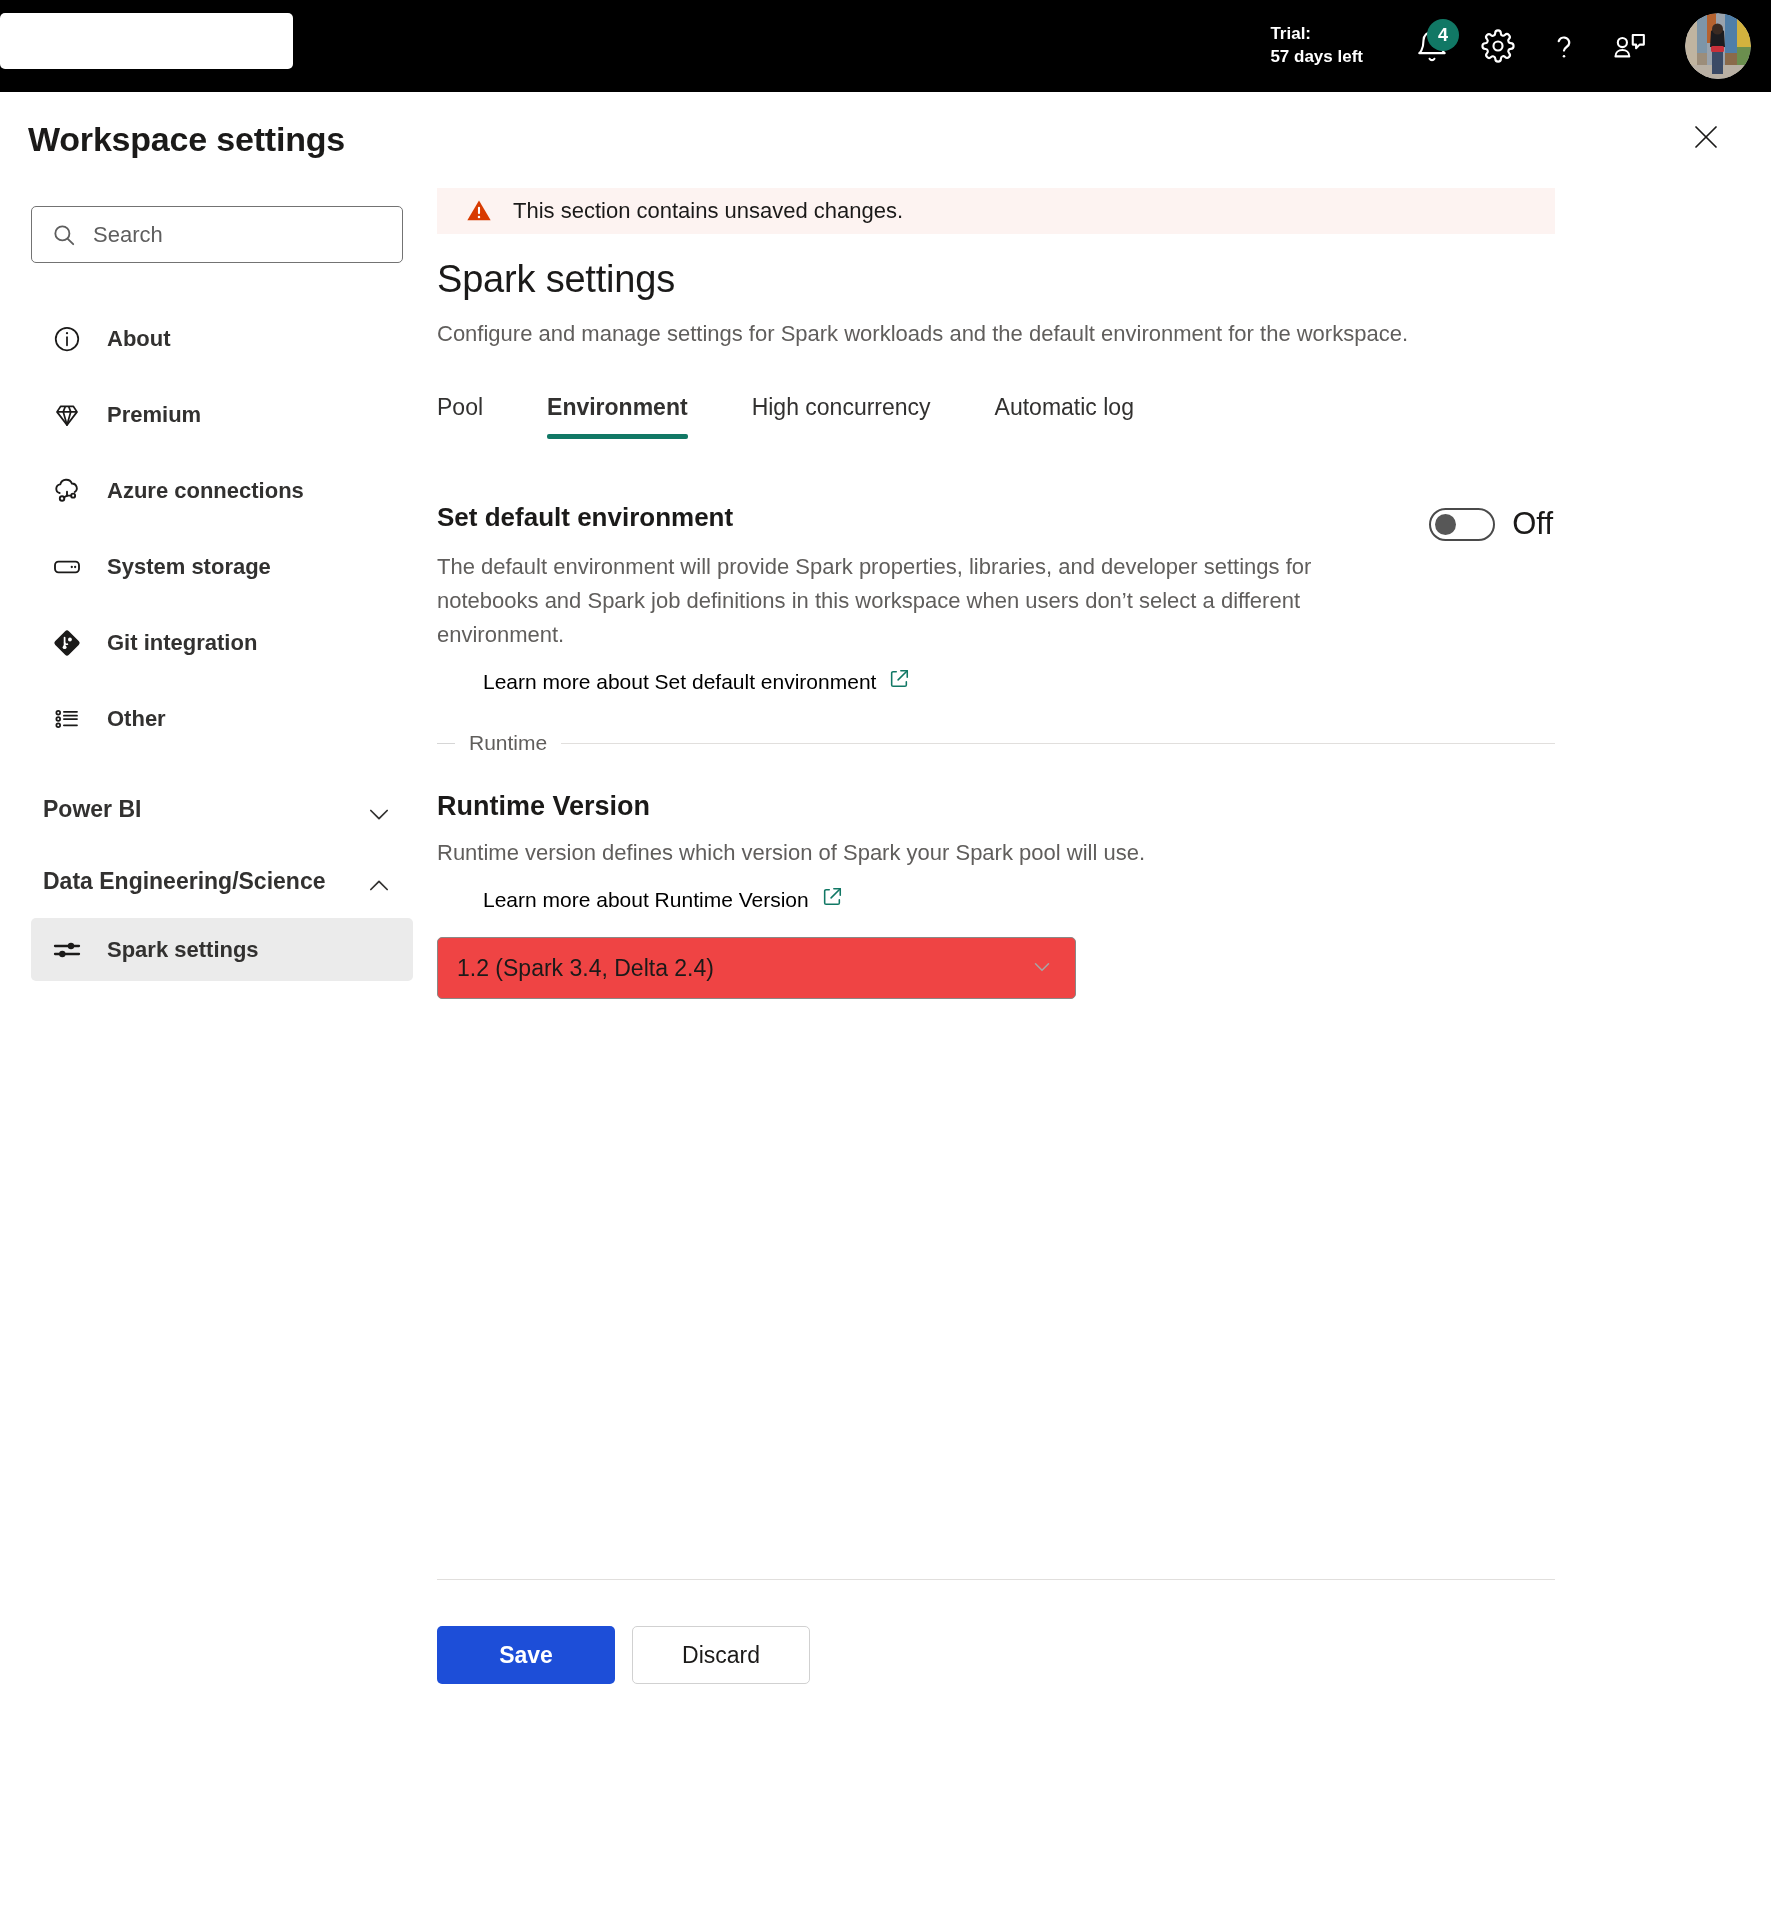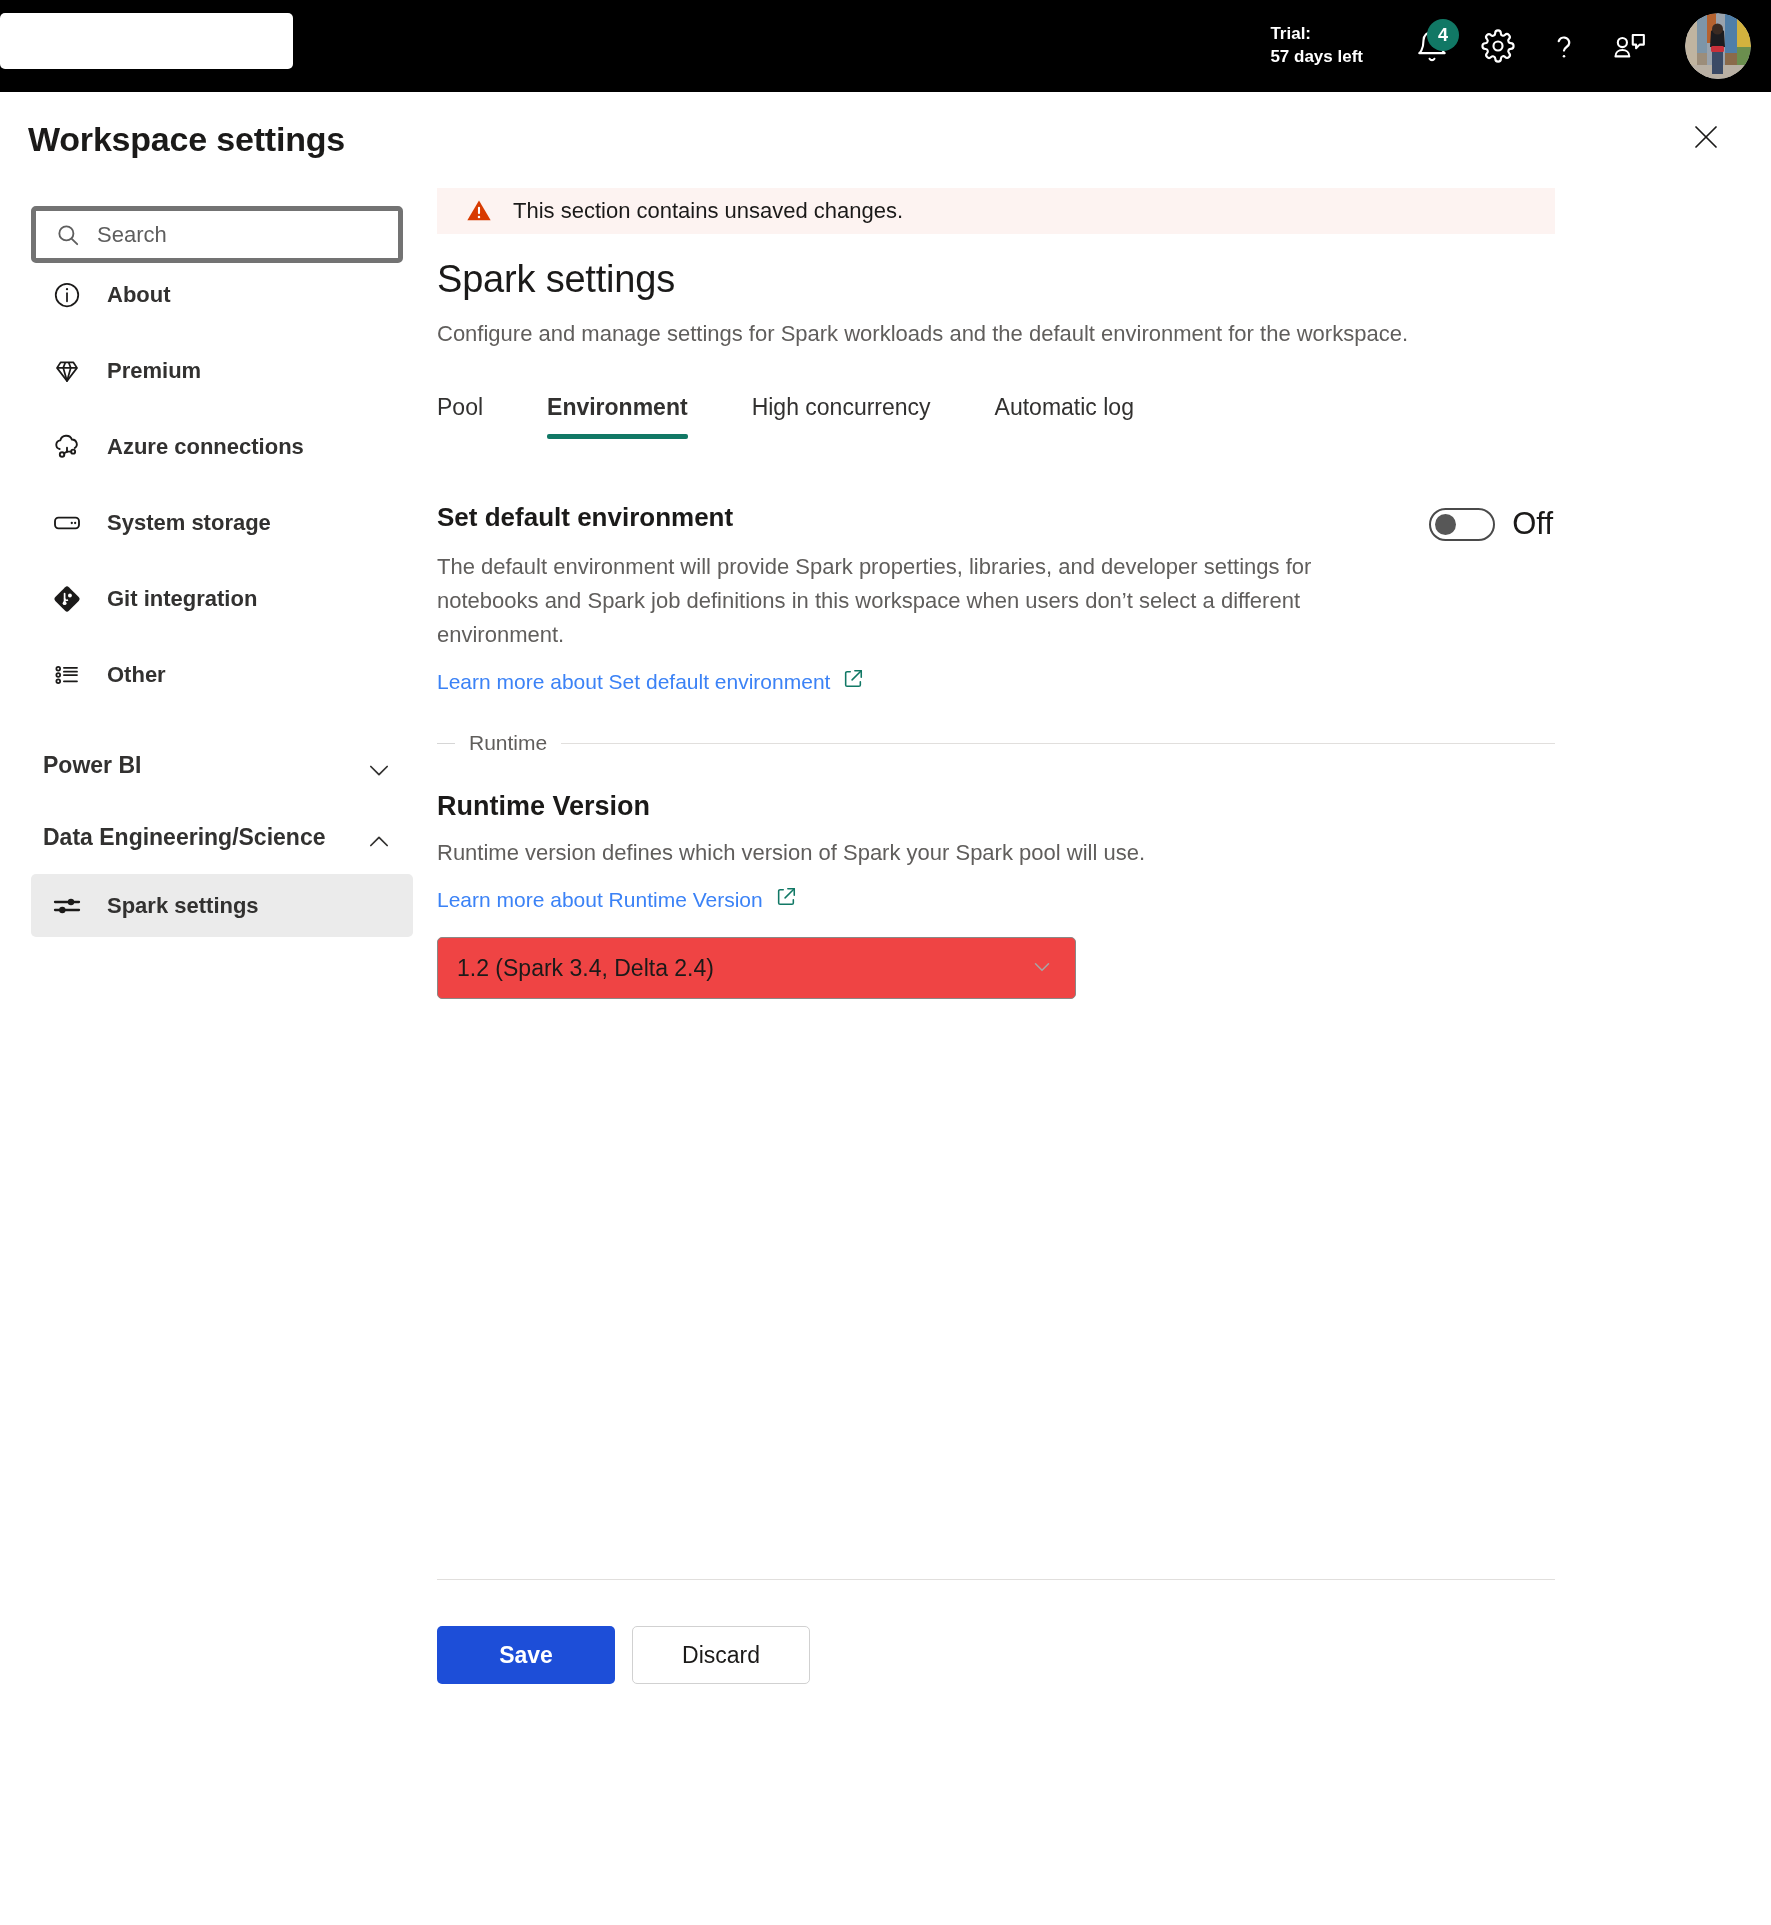--- a/index.html
+++ b/index.html
@@ -102,24 +102,25 @@
   .sidebar {
     width: 437px;
     flex: 0 0 437px;
     padding-left: 31px;
     padding-right: 24px;
     padding-top: 18px;
   }
   .search-field {
     position: relative;
     width: 372px; height: 57px;
-    border: 5px solid #737373;
+    border: 1px solid #737373;
     border-radius: 5px;
     display: flex; align-items: center;
     padding-left: 19px;
+    margin-bottom: 44px;
     cursor: text;
   }
   .search-field .s-icon { flex: 0 0 auto; display:flex; }
   .search-placeholder {
     margin-left: 16px;
     font-size: 22px;
     color: #5e5e5e;
   }
 
   .nav-item {
@@ -276,23 +277,24 @@
     font-size: 22px;
     color: #605e5c;
     line-height: 1.55;
     max-width: 980px;
     margin-bottom: 16px;
   }
   .learn-link {
     display: inline-flex; align-items: center;
     gap: 12px;
     font-size: 21px;
-    color: #3b82f6;
+    color: #000000;
     cursor: pointer;
     text-decoration: none;
+    margin-left: 46px;
   }
 
   
   .legend-divider {
     display: flex; align-items: center;
     margin-top: 36px; margin-bottom: 36px;
     gap: 0;
   }
   .legend-divider .ld-dash {
     width: 18px; height: 1px; background: #d6d6d6;

